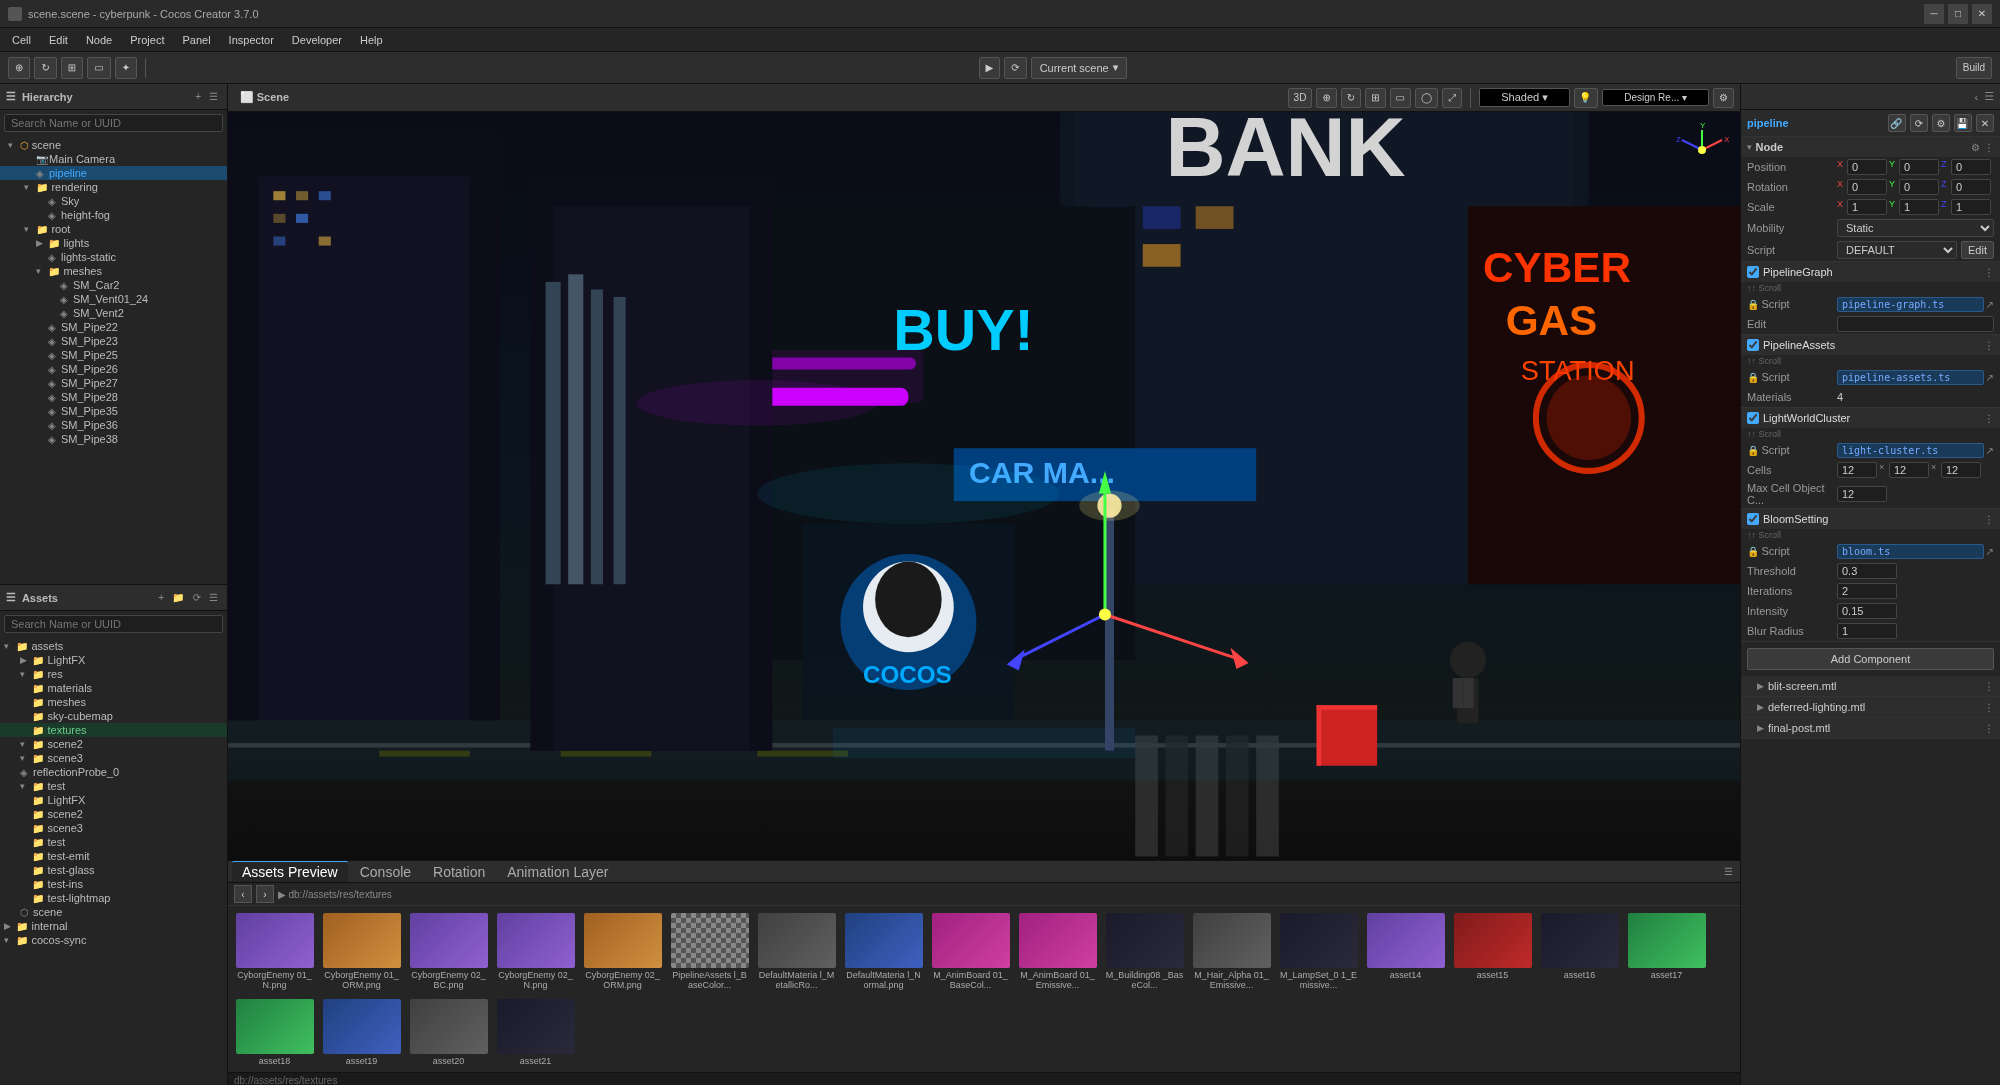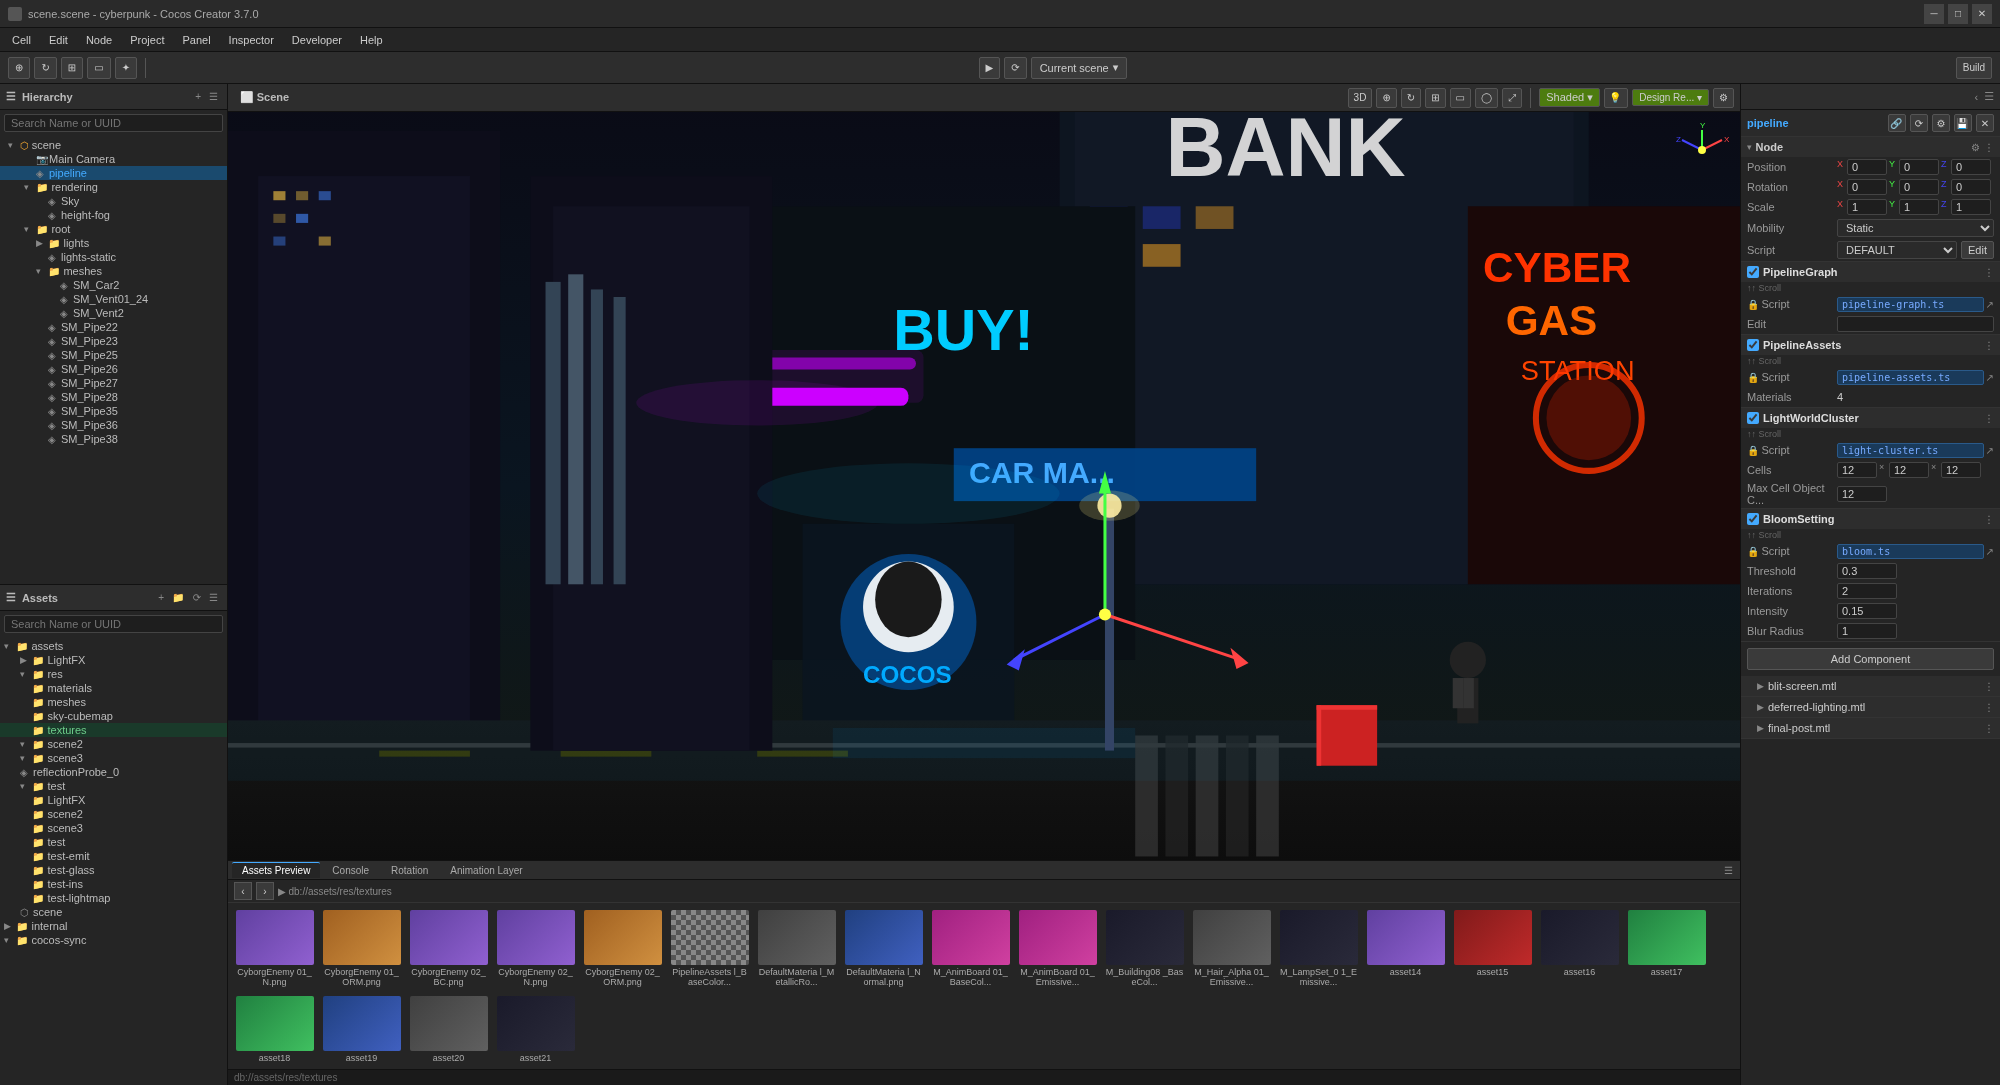--- a/index.html
+++ b/index.html
@@ -42,21 +42,21 @@
     
     #center-panel { flex: 1; display: flex; flex-direction: column; min-width: 0; }
     #scene-toolbar { background: #2d2d2d; height: 28px; display: flex; align-items: center; padding: 0 6px; border-bottom: 1px solid #111; gap: 4px; }
     .scene-tb-btn { background: #3a3a3a; border: 1px solid #555; color: #ccc; padding: 1px 5px; font-size: 10px; cursor: pointer; border-radius: 2px; height: 20px; display: flex; align-items: center; }
     .scene-tab { color: #bbb; font-size: 11px; font-weight: bold; padding: 0 6px; }
     #scene-viewport { flex: 1; background: #1a1a1a; position: relative; overflow: hidden; }
 
     
     #bottom-panel { height: 225px; background: #252525; border-top: 1px solid #111; display: flex; flex-direction: column; }
     #bottom-tabs { background: #2d2d2d; height: 26px; display: flex; align-items: center; gap: 2px; padding: 0 4px; border-bottom: 1px solid #111; }
-    .bottom-tab { padding: 2px 10px; font-size: 10px; color: #aaa; cursor: pointer; border-radius: 2px 2px 0 0; }
+    .bottom-tab { padding: 2px 10px; font-size: 14px; color: #aaa; cursor: pointer; border-radius: 2px 2px 0 0; }
     .bottom-tab.active { background: #252525; color: #fff; border-top: 1px solid #4af; }
     #bottom-content { flex: 1; display: flex; }
     #assets-panel-bottom { flex: 1; overflow: hidden; }
     .assets-grid { display: flex; flex-wrap: wrap; gap: 2px; padding: 4px; overflow-y: auto; height: calc(100% - 22px); }
     .asset-item { width: 85px; display: flex; flex-direction: column; align-items: center; cursor: pointer; padding: 3px; border-radius: 2px; }
     .asset-thumb { width: 78px; height: 55px; background: #444; border-radius: 2px; overflow: hidden; display: flex; align-items: center; justify-content: center; }
     .asset-name { font-size: 9px; color: #aaa; text-align: center; margin-top: 2px; word-break: break-all; max-width: 80px; }
 
     
     #inspector-panel { width: 260px; background: #252525; border-left: 1px solid #111; display: flex; flex-direction: column; flex-shrink: 0; overflow-y: auto; }
@@ -70,35 +70,35 @@
     .inspector-row { display: flex; align-items: center; padding: 2px 6px; min-height: 20px; }
     .inspector-label { color: #999; font-size: 11px; width: 90px; flex-shrink: 0; }
     .inspector-value { flex: 1; display: flex; gap: 2px; }
     .inspector-input { background: #1e1e1e; border: 1px solid #444; color: #ccc; padding: 1px 4px; font-size: 11px; border-radius: 2px; width: 40px; }
     .inspector-input-full { background: #1e1e1e; border: 1px solid #444; color: #ccc; padding: 1px 4px; font-size: 11px; border-radius: 2px; flex: 1; }
     .inspector-input-blue { background: #1a3a5a; border: 1px solid #2a5a8a; color: #7af; padding: 1px 4px; font-size: 10px; border-radius: 2px; flex: 1; font-family: monospace; }
     .inspector-select { background: #2a2a2a; border: 1px solid #444; color: #ccc; padding: 1px 4px; font-size: 11px; border-radius: 2px; flex: 1; }
     .xyz-group { display: flex; gap: 2px; flex: 1; }
     .xyz-label { color: #888; font-size: 9px; width: 8px; }
     .component-check { width: 12px; height: 12px; accent-color: #4af; }
-    .inspector-component-name { color: #ddd; font-size: 11px; font-weight: bold; }
+    .inspector-component-name { color: #ddd; font-size: 11px; font-weight: normal; }
     .lock-icon { color: #888; font-size: 10px; margin-right: 2px; }
     .scroll-indicator { font-size: 9px; color: #666; padding: 1px 6px; }
     .add-component-btn { margin: 6px; background: #3a3a3a; border: 1px solid #555; color: #ccc; padding: 4px; font-size: 11px; cursor: pointer; border-radius: 2px; text-align: center; width: calc(100% - 12px); }
     .materials-count { color: #ccc; font-size: 11px; }
 
     
     .prefab-row { display: flex; align-items: center; padding: 4px 6px; gap: 4px; background: #2a2a2a; border-bottom: 1px solid #333; }
     .prefab-icon-btn { background: #3a3a3a; border: 1px solid #555; color: #ccc; width: 18px; height: 18px; font-size: 10px; cursor: pointer; border-radius: 2px; display: flex; align-items: center; justify-content: center; }
 
     
     .gizmo-overlay { position: absolute; top: 8px; right: 8px; width: 60px; height: 60px; }
 
     
-    .shaded-dropdown { background: #4d7c0f; border: 1px solid #555; color: #ccc; padding: 2px 6px; font-size: 11px; cursor: pointer; border-radius: 2px; }
+    .shaded-dropdown { background: #000000; border: 1px solid #555; color: #ccc; padding: 2px 21px; font-size: 11px; cursor: pointer; border-radius: 2px; }
 
     .panel-header-actions { margin-left: auto; display: flex; gap: 2px; }
     .panel-header-btn { background: none; border: none; color: #888; cursor: pointer; font-size: 10px; padding: 1px 3px; }
   </style>
 </head>
 <body>
 
 <div id="titlebar">
   <div id="titlebar-left">
     <div id="titlebar-icon"></div>

